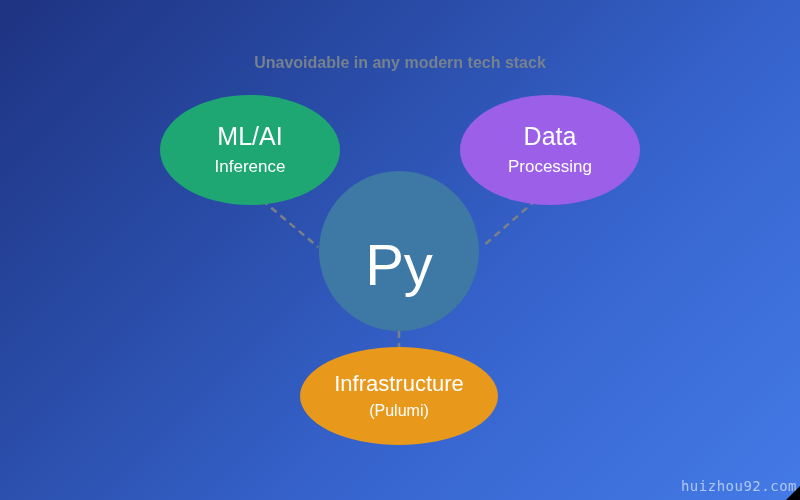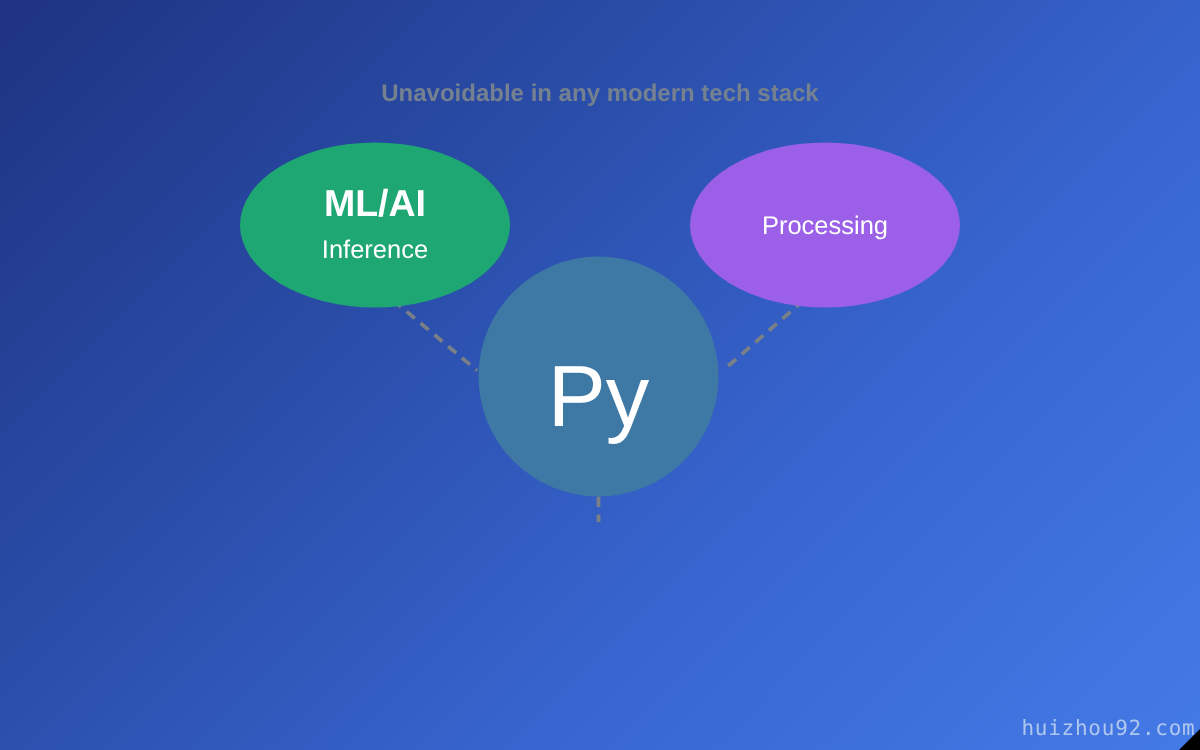--- a/index.html
+++ b/index.html
@@ -34,21 +34,21 @@
     color:#ffffff;text-align:center;
   }
   .ellipse{border-radius:50%;}
   .node-mlai{left:160px;top:95px;width:180px;height:110px;background:#1ea673;}
   .node-data{left:460px;top:95px;width:180px;height:110px;background:#9b5fe8;}
   .node-infra{left:300px;top:347px;width:198px;height:98px;background:#e8991c;}
   .node-center{
     left:319px;top:171px;width:160px;height:160px;border-radius:50%;
     background:#3e78a4;
   }
-  .node-label{font-size:25px;font-weight:bold;line-height:1.25;}
+  .node-label{font-size:25px;font-weight:normal;line-height:1.25;}
   .node-sublabel{font-size:17px;font-weight:normal;line-height:1.4;margin-top:2px;}
   .node-infra .node-label{font-size:22px;}
   .node-infra .node-sublabel{font-size:16px;}
   .center-label{font-size:58px;font-weight:normal;line-height:1;margin-top:28px;}
   .watermark{
     position:absolute;right:3px;bottom:6px;z-index:3;
     font-family:"DejaVu Sans Mono","Liberation Mono",monospace;
     font-size:14px;font-weight:normal;color:#c3d6f2;opacity:0.85;
     letter-spacing:0.5px;
   }
@@ -70,24 +70,29 @@
     <line class="connector" x1="536" y1="200" x2="482" y2="247"></line>
     <line class="connector" x1="399" y1="331" x2="399" y2="348"></line>
   </svg>
 
   <div class="node ellipse node-mlai">
     <div class="node-label">ML/AI</div>
     <div class="node-sublabel">Inference</div>
   </div>
 
   <div class="node ellipse node-data">
+    <div class="node-label">Data</div>
     <div class="node-sublabel">Processing</div>
   </div>
 
   <div class="node node-center">
     <div class="center-label">Py</div>
   </div>
 
+  <div class="node ellipse node-infra">
+    <div class="node-label">Infrastructure</div>
+    <div class="node-sublabel">(Pulumi)</div>
+  </div>
 
   <div class="watermark">huizhou92.com</div>
   <div class="corner-triangle"></div>
 
 </div>
 
 </body></html>

